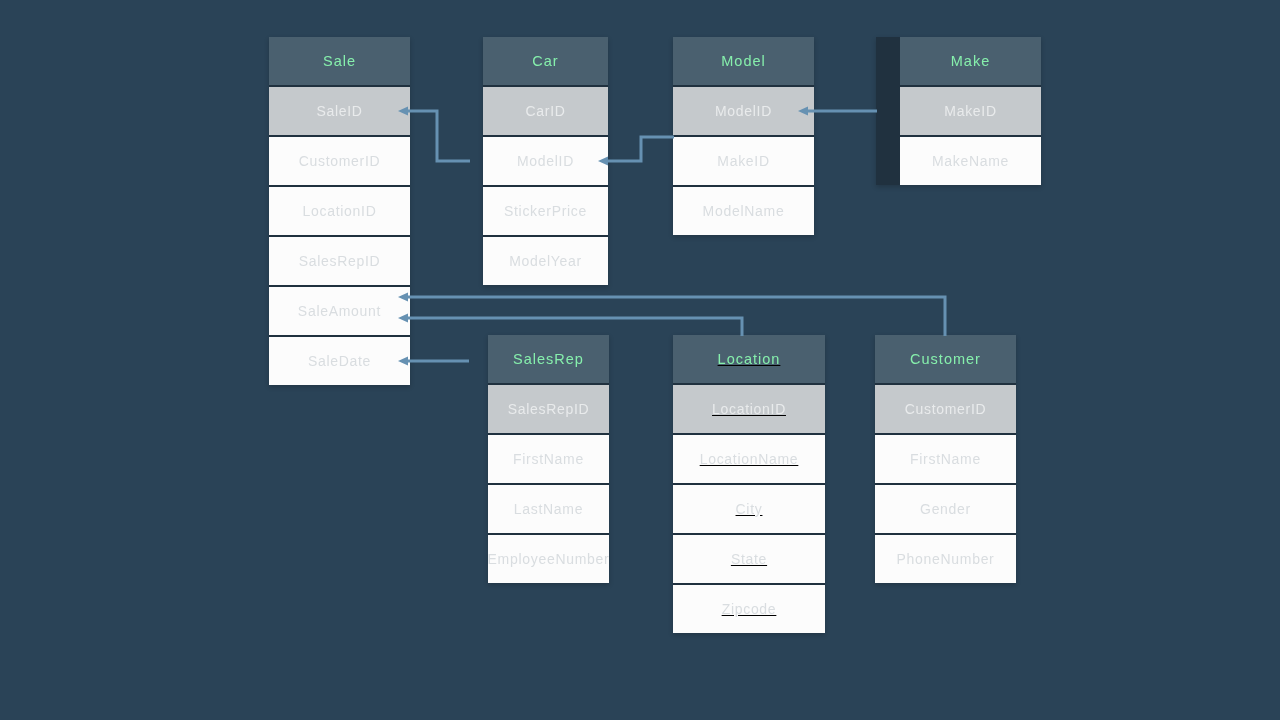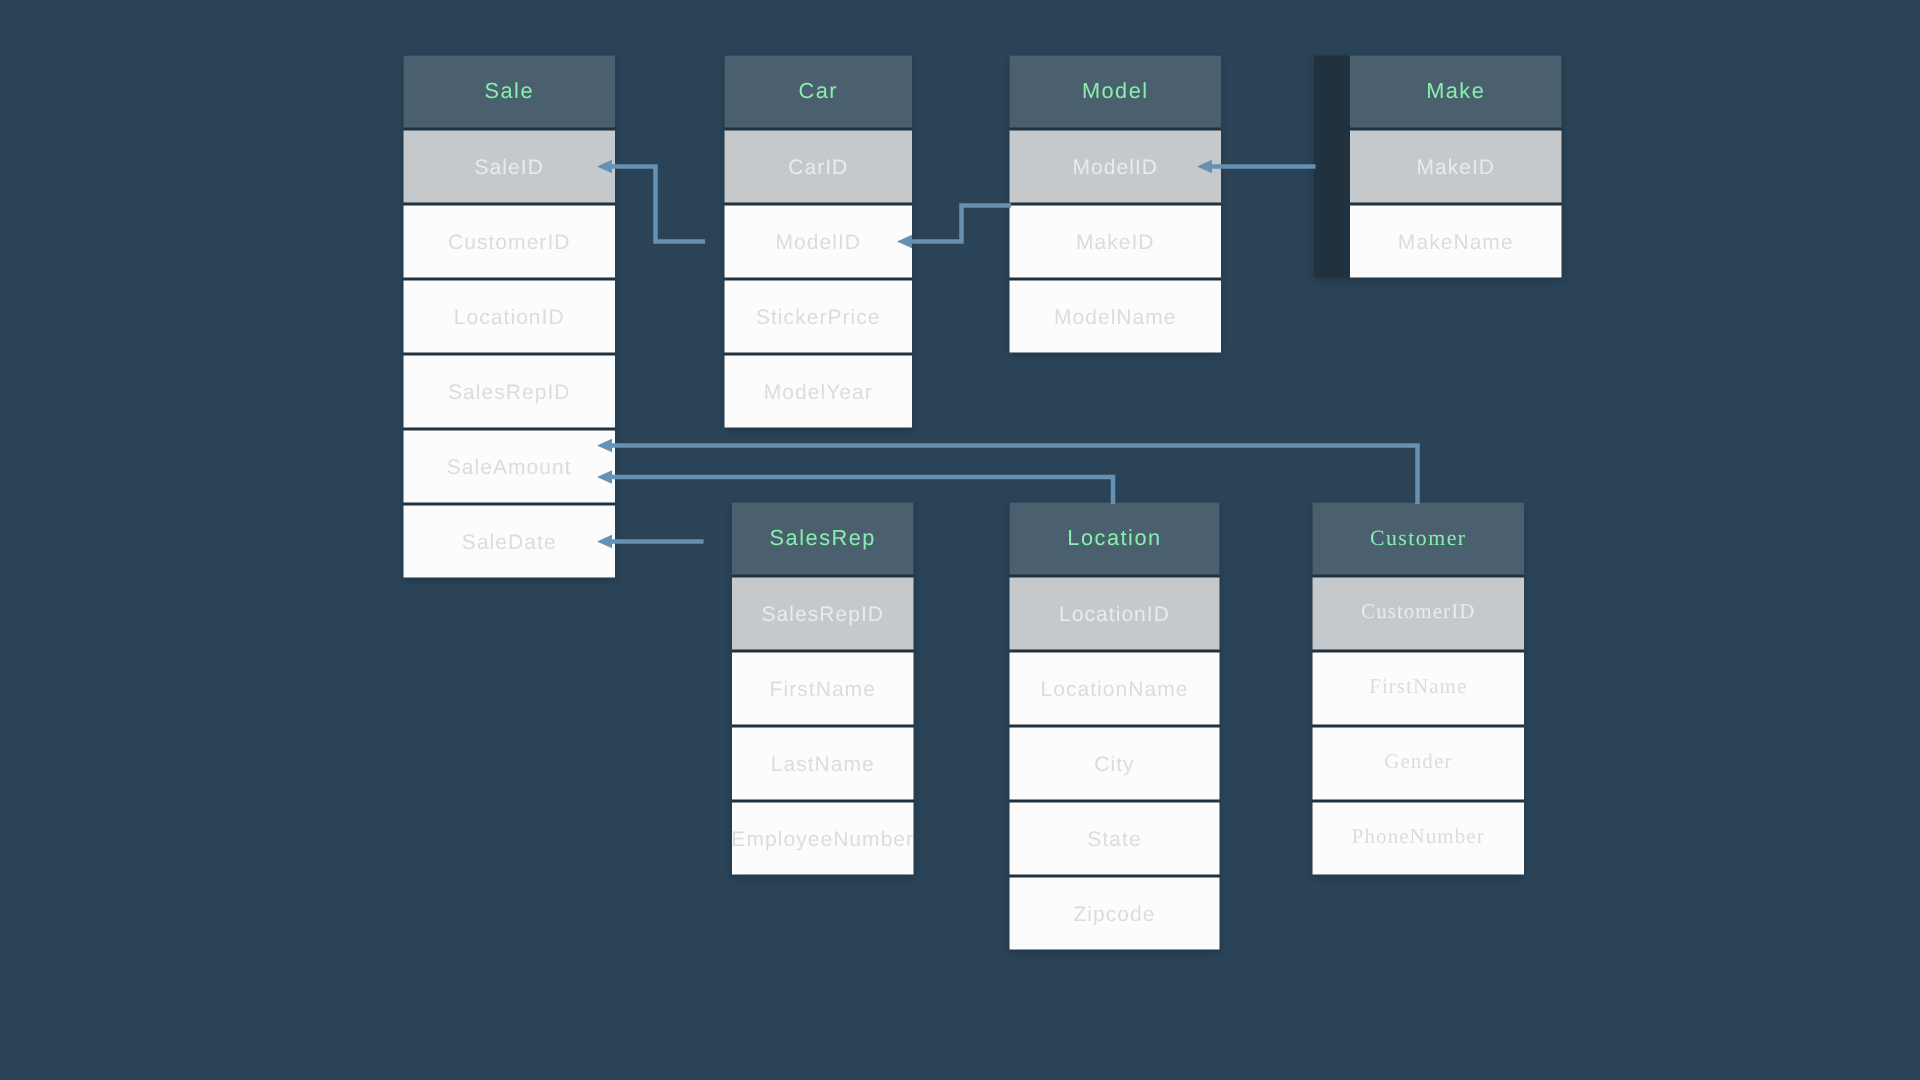--- a/index.html
+++ b/index.html
@@ -46,22 +46,22 @@
   .cell.field {
     background: #fcfcfc;
     color: #d9dde0;
   }
   
   .t-sale     { left: 269px; top: 37px;  width: 141px; }
   .t-car      { left: 483px; top: 37px;  width: 125px; }
   .t-model    { left: 673px; top: 37px;  width: 141px; }
   .t-make     { left: 876px; top: 37px;  width: 141px; padding-left: 24px; }
   .t-salesrep { left: 488px; top: 335px; width: 121px; }
-  .t-location { left: 673px; top: 335px; width: 140px; }
-  .t-customer { left: 875px; top: 335px; width: 141px; font-family: Liberation Serif, serif; }
+  .t-location { left: 673px; top: 335px; width: 152px; text-decoration: underline; }
+  .t-customer { left: 875px; top: 335px; width: 141px; }
 
   svg.connectors {
     position: absolute;
     left: 0;
     top: 0;
     pointer-events: none;
   }
   svg.connectors polyline {
     fill: none;
     stroke: #6691b2;

